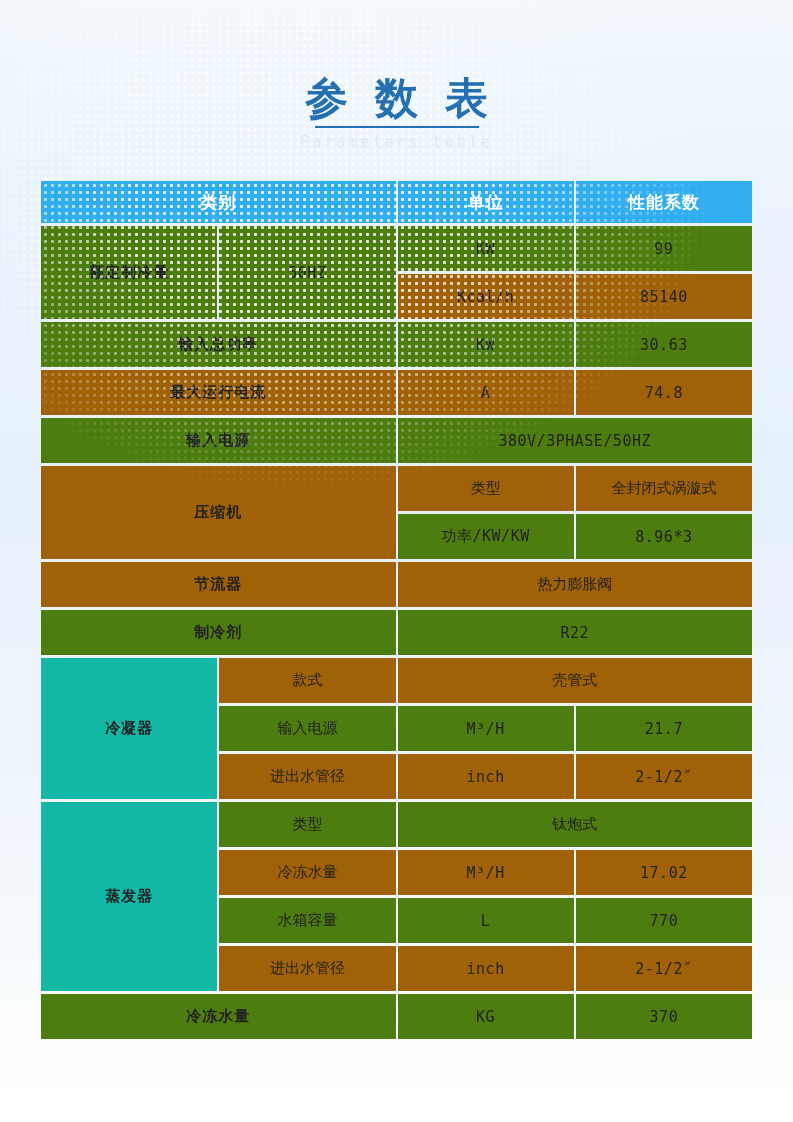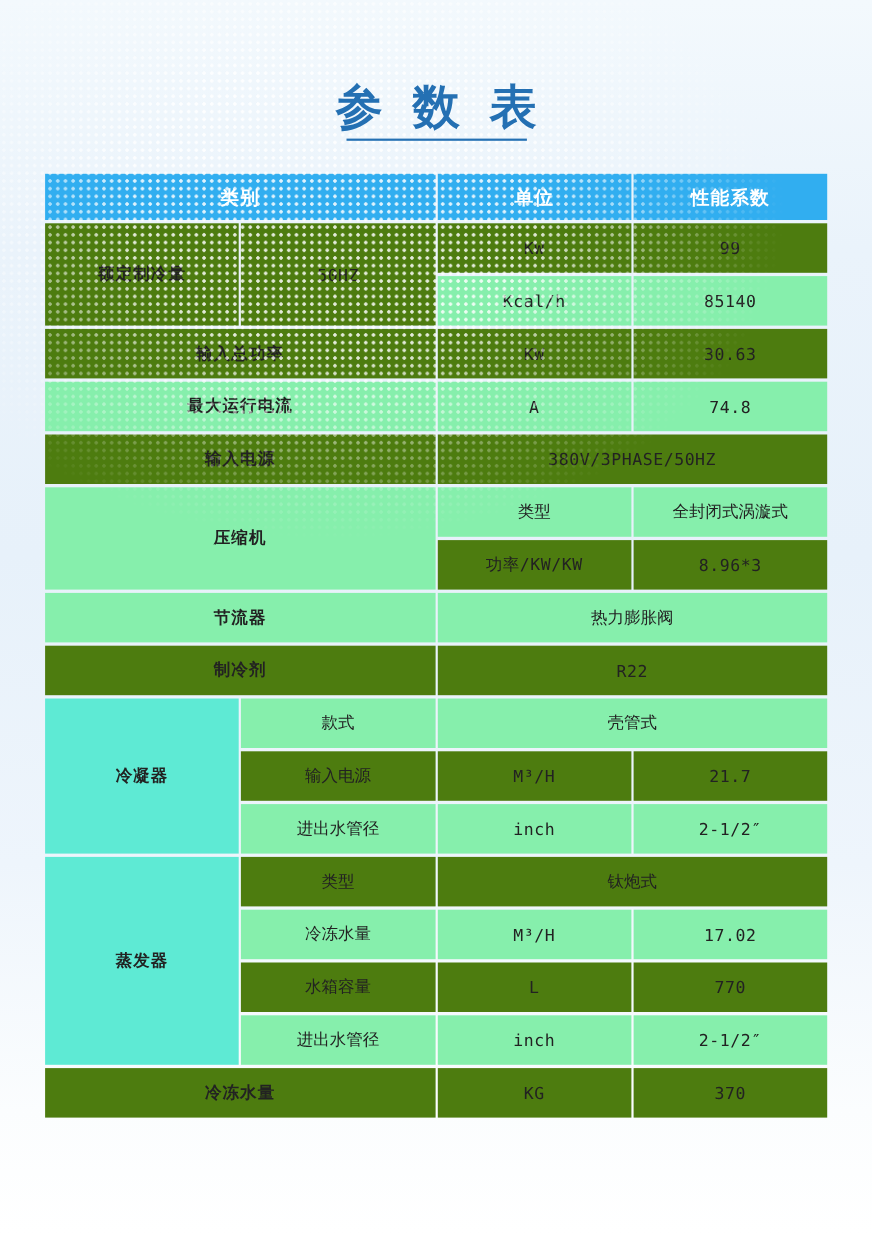--- a/index.html
+++ b/index.html
@@ -76,22 +76,22 @@
   }
   .params th {
     background: #31aef0;
     color: #ffffff;
     font-weight: 700;
     font-size: 17px;
     height: 42px;
     letter-spacing: 1px;
   }
   .med { background: #4d7c0f; }
-  .lt  { background: #86efac; }
-  .sec { background: #5eead4; }
+  .lt  { background: #a16207; }
+  .sec { background: #14b8a6; }
   .lbl {
     font-weight: 700;
     font-size: 16px;
     color: #111;
     letter-spacing: 1px;
   }
   .sub { font-weight: 400; color: #333; }
   .mono {
     font-family: "DejaVu Sans Mono", monospace;
     font-size: 15px;
@@ -100,20 +100,21 @@
   }
 </style>
 </head>
 <body>
 
 <div class="dots-overlay"></div>
 
 <div class="title-block">
   <h1 class="page-title">参 数 表</h1>
   <div class="title-underline"></div>
+  <div class="page-subtitle">Parameters table</div>
 </div>
 
 <table class="params">
   <colgroup>
     <col style="width:25%">
       <col style="width:25%">
       <col style="width:25%">
       <col style="width:25%">
   </colgroup>
 

